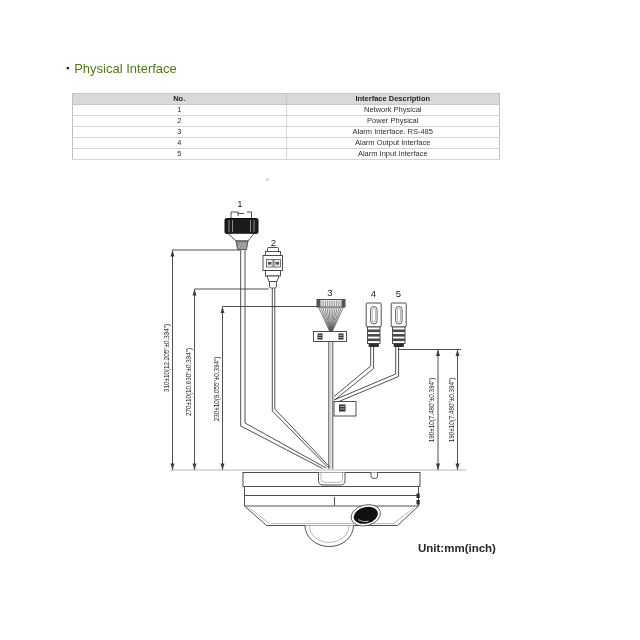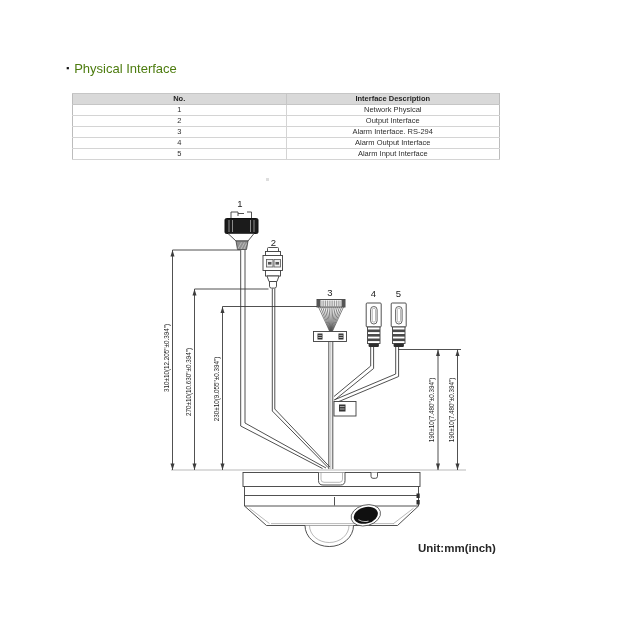--- a/index.html
+++ b/index.html
@@ -42,25 +42,25 @@
         <th>Interface Description</th>
       </tr>
     </thead>
     <tbody>
       <tr>
         <td>1</td>
         <td>Network Physical</td>
       </tr>
       <tr>
         <td>2</td>
-        <td>Output Interface</td>
+        <td>Power Physical</td>
       </tr>
       <tr>
         <td>3</td>
-        <td>Alarm Interface. RS-294</td>
+        <td>Alarm Interface. RS-485</td>
       </tr>
       <tr>
         <td>4</td>
         <td>Alarm Output Interface</td>
       </tr>
       <tr>
         <td>5</td>
         <td>Alarm Input Interface</td>
       </tr>
     </tbody>

